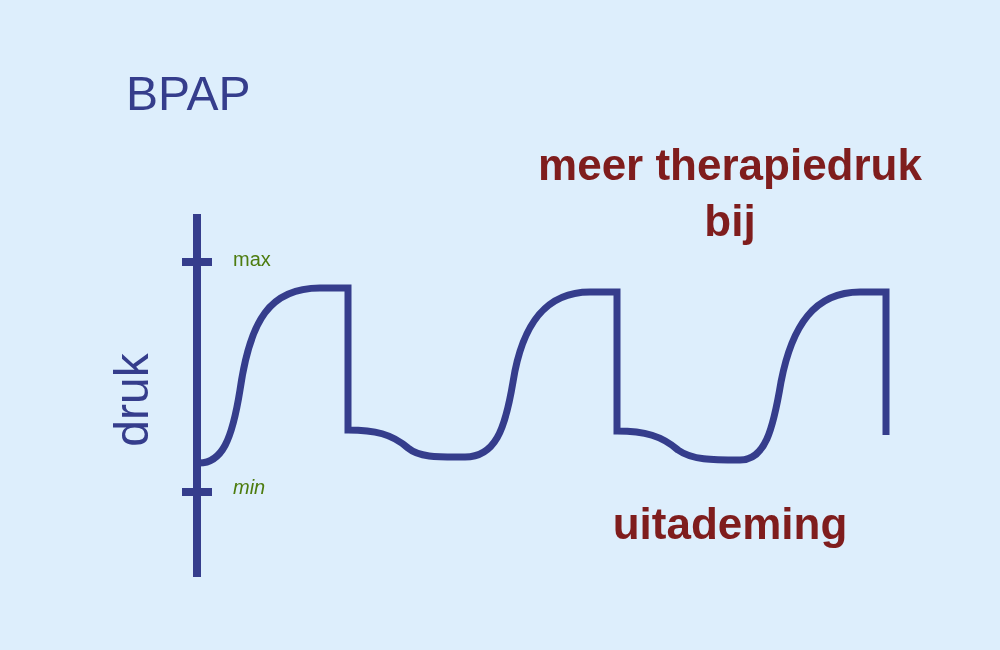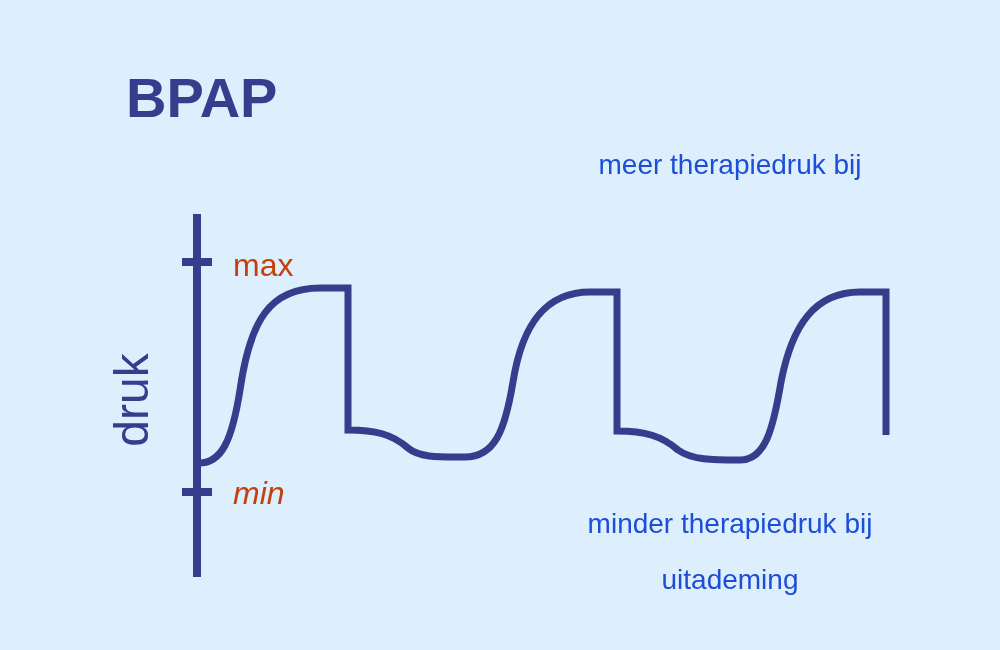--- a/index.html
+++ b/index.html
@@ -12,50 +12,51 @@
     body {
       background: #ddeefc;
       position: relative;
       font-family: "Liberation Sans", sans-serif;
       color: #353d8c;
     }
     .title {
       position: absolute;
       left: 126px;
       top: 70px;
-      font-size: 56px;
-      font-weight: bold;
+      font-size: 48px;
+      font-weight: normal;
       letter-spacing: 0px;
       line-height: 1;
       color: #353d8c;
       text-align: center;
     }
     .caption {
       position: absolute;
       text-align: center;
-      font-size: 28px;
+      font-size: 44px;
       line-height: 56px;
-      color: #1d4ed8;
+      color: #7f1d1d;
+      font-weight: bold;
     }
     .caption-top {
       left: 520px;
       width: 420px;
       top: 137px;
     }
     .caption-bottom {
       left: 510px;
       width: 440px;
       top: 496px;
     }
     .caption span { display: block; }
     .tick-label {
       position: absolute;
-      font-size: 32px;
+      font-size: 20px;
       line-height: 1;
-      color: #c2410c;
+      color: #4d7c0f;
     }
     .label-max { left: 233px; top: 249px; }
     .label-min { left: 233px; top: 477px; font-style: italic; }
     .y-label {
       position: absolute;
       left: 62px;
       top: 376px;
       width: 140px;
       font-size: 48px;
       line-height: 1;
@@ -73,21 +74,20 @@
 </head>
 <body>
 
 <div class="title">BPAP</div>
 
 <div class="caption caption-top">
   <span>meer therapiedruk bij</span>
 </div>
 
 <div class="caption caption-bottom">
-  <span>minder therapiedruk bij</span>
   <span>uitademing</span>
 </div>
 
 <svg class="chart" width="1000" height="650" viewBox="0 0 1000 650">
 
   <line x1="197" y1="214" x2="197" y2="577" stroke="#353d8c" stroke-width="8"></line>
 
   <line x1="182" y1="262" x2="212" y2="262" stroke="#353d8c" stroke-width="8"></line>
   <line x1="182" y1="492" x2="212" y2="492" stroke="#353d8c" stroke-width="8"></line>
 

